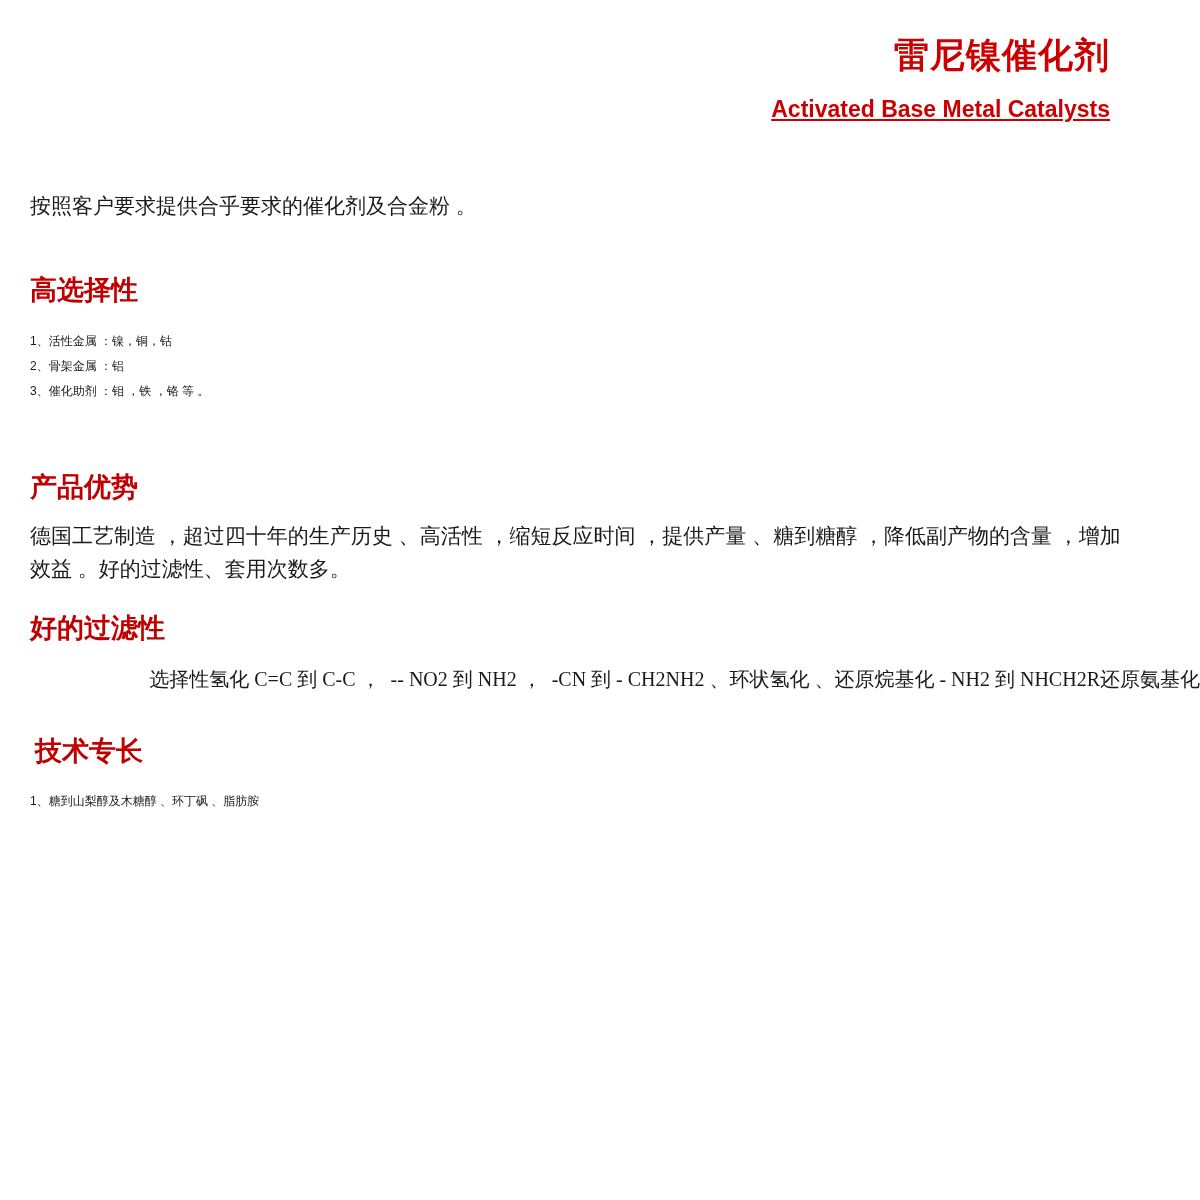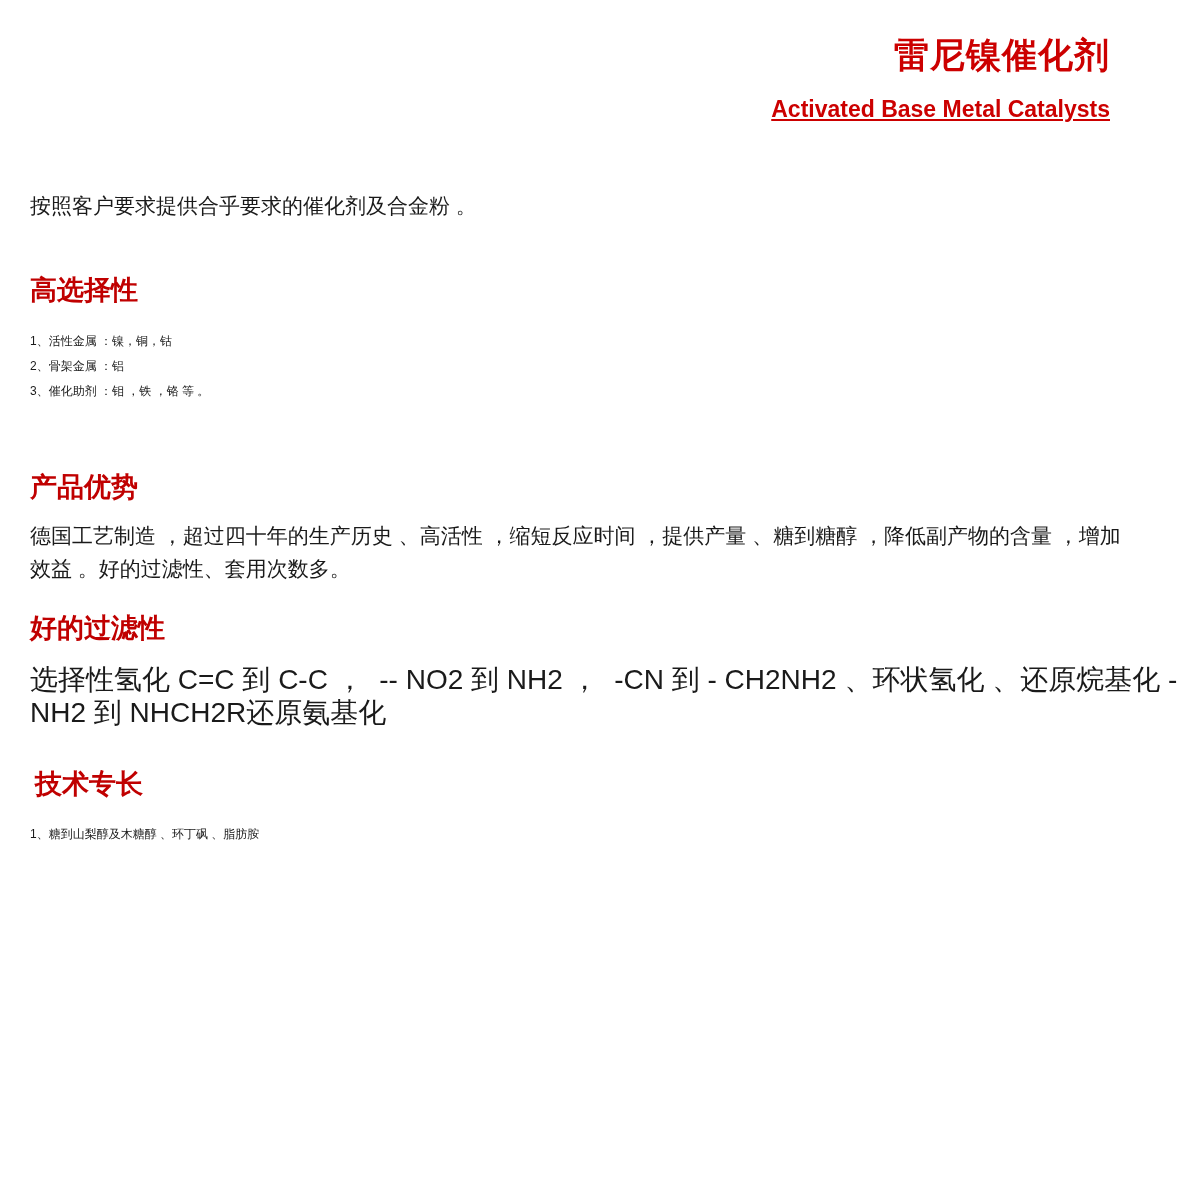--- a/index.html
+++ b/index.html
@@ -68,22 +68,23 @@
     list-style: none;
     font-size: 12px;
     line-height: 25px;
   }
   .plain-list li { white-space: pre-wrap; }
   .list-composition { margin-top: 24px; }
   .list-expertise   { margin-top: 23px; }
   .para-advantage   { margin-top: 17px; }
   .para-application { margin-top: 20px; }
   .mono-latin {
-    font-family: Liberation Sans, sans-serif;
-    font-size: 28px;
+    font-family: Liberation Serif, serif;
+    font-size: 20px;
+    text-align: right;
   }
 </style>
 </head>
 <body>
 
 <div class="page">
 
   <header class="doc-header">
     <h1 class="title">雷尼镍催化剂</h1>
     <h2 class="subtitle">Activated Base Metal Catalysts</h2>

